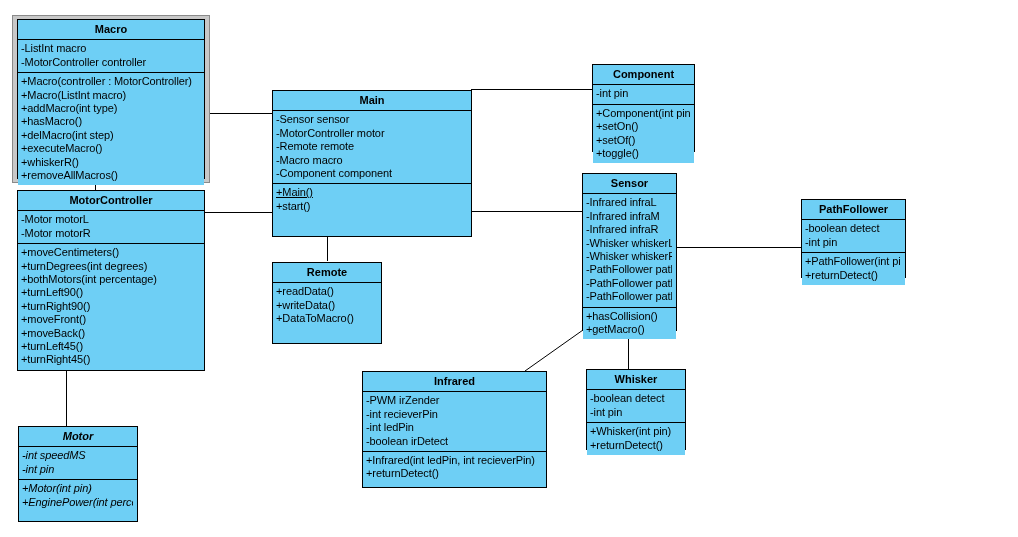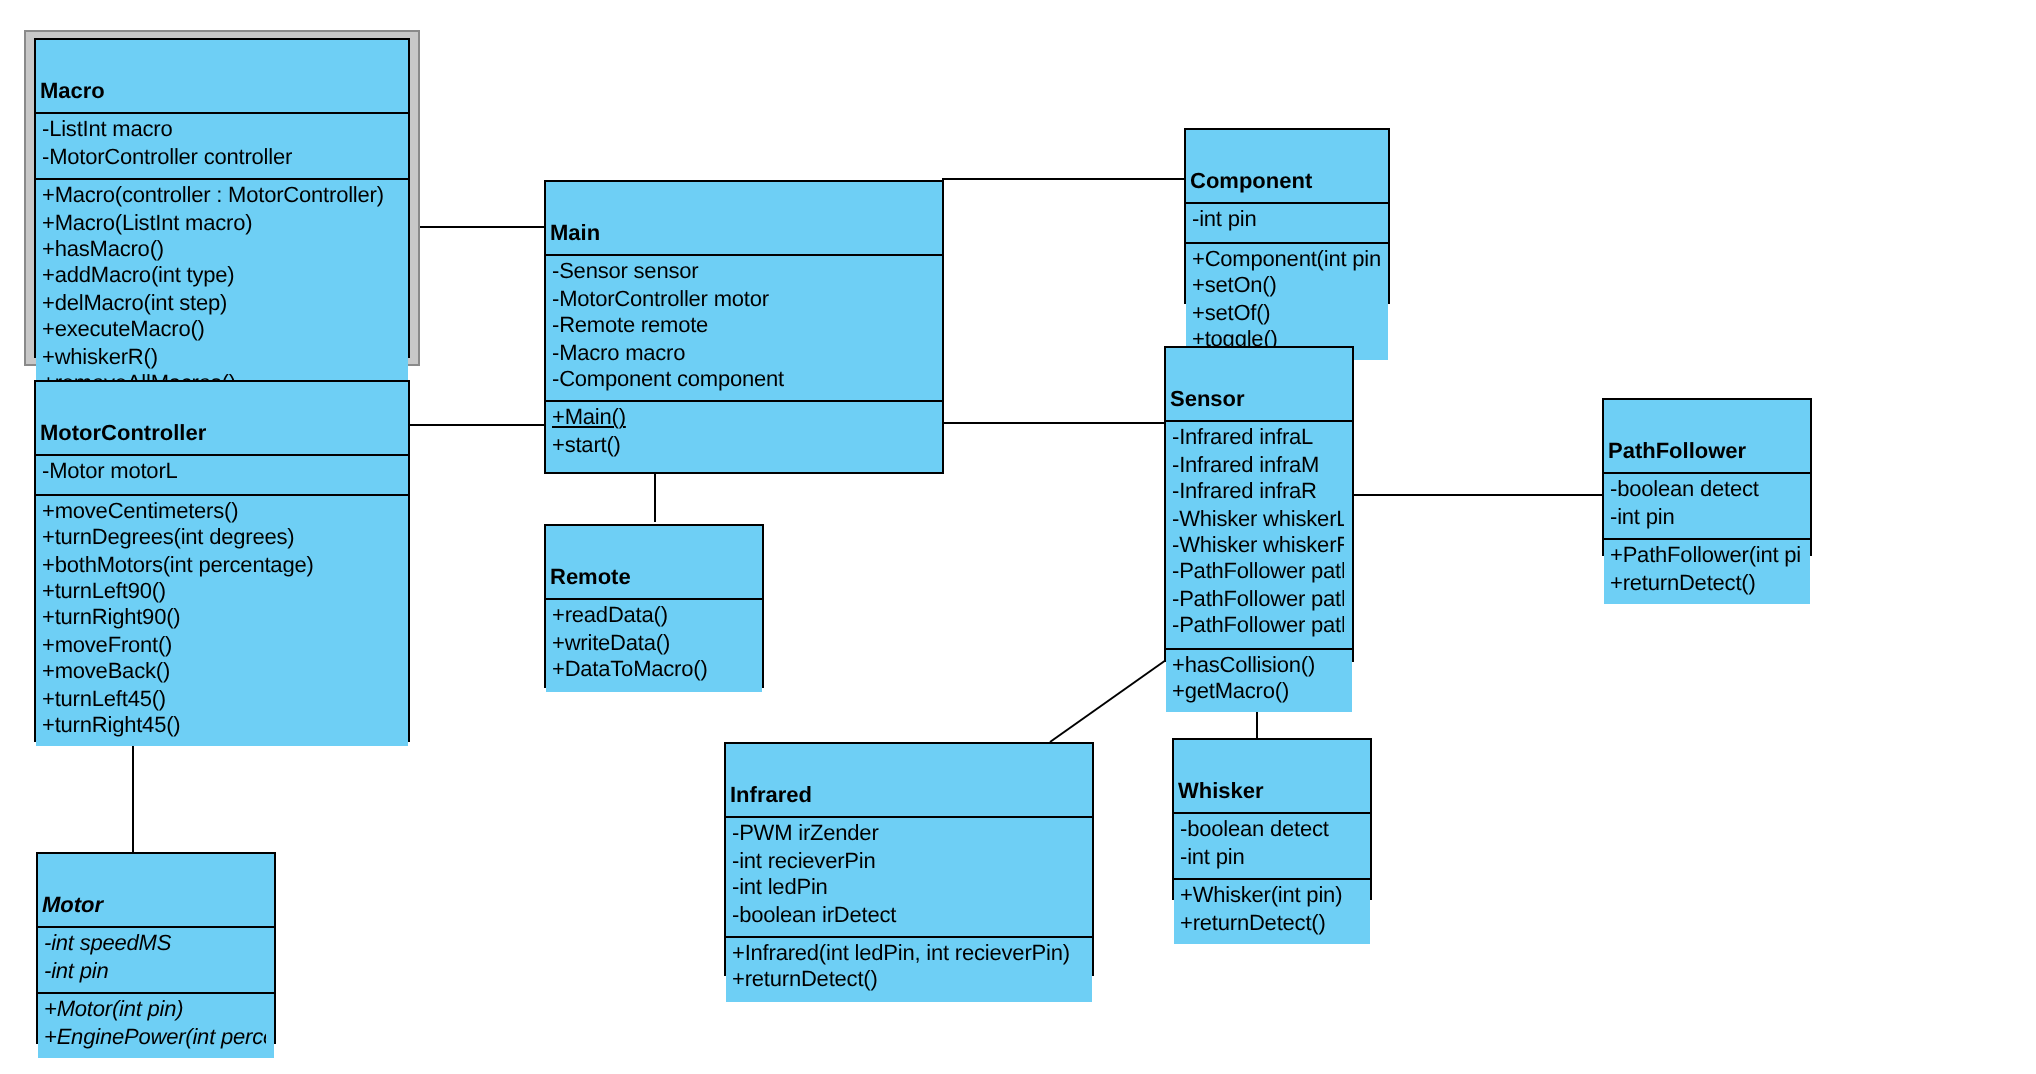--- a/index.html
+++ b/index.html
@@ -21,24 +21,24 @@
   .uml-class {
     position: absolute;
     box-sizing: border-box;
     background: #6ECFF5;
     border: 1px solid #000000;
     font-size: 11px;
     line-height: 13.4px;
     color: #000000;
   }
   .uml-title {
-    text-align: left;
+    text-align: center;
     font-weight: bold;
     font-size: 11px;
-    padding: 20px 2px 3px 2px;
+    padding: 3px 2px 3px 2px;
     border-bottom: 1px solid #000000;
     background: #6ECFF5;
     white-space: nowrap;
     overflow: hidden;
   }
   .uml-compartment {
     padding: 2px 4px 3px 3px;
     background: #6ECFF5;
   }
   .uml-compartment.bordered {
@@ -97,33 +97,34 @@
 
   <div class="uml-class" style="left:17px; top:19px; width:188px; height:160px;">
     <div class="uml-title">Macro</div>
     <div class="uml-compartment bordered">
       <div class="member">-ListInt macro</div>
       <div class="member">-MotorController controller</div>
     </div>
     <div class="uml-compartment">
       <div class="member">+Macro(controller : MotorController)</div>
       <div class="member">+Macro(ListInt macro)</div>
+      <div class="member">+addMacro(int type)</div>
       <div class="member">+hasMacro()</div>
-      <div class="member">+addMacro(int type)</div>
       <div class="member">+delMacro(int step)</div>
       <div class="member">+executeMacro()</div>
       <div class="member">+whiskerR()</div>
       <div class="member">+removeAllMacros()</div>
     </div>
   </div>
 
   <div class="uml-class" style="left:17px; top:190px; width:188px; height:181px;">
     <div class="uml-title">MotorController</div>
     <div class="uml-compartment bordered">
       <div class="member">-Motor motorL</div>
+      <div class="member">-Motor motorR</div>
     </div>
     <div class="uml-compartment">
       <div class="member">+moveCentimeters()</div>
       <div class="member">+turnDegrees(int degrees)</div>
       <div class="member">+bothMotors(int percentage)</div>
       <div class="member">+turnLeft90()</div>
       <div class="member">+turnRight90()</div>
       <div class="member">+moveFront()</div>
       <div class="member">+moveBack()</div>
       <div class="member">+turnLeft45()</div>

